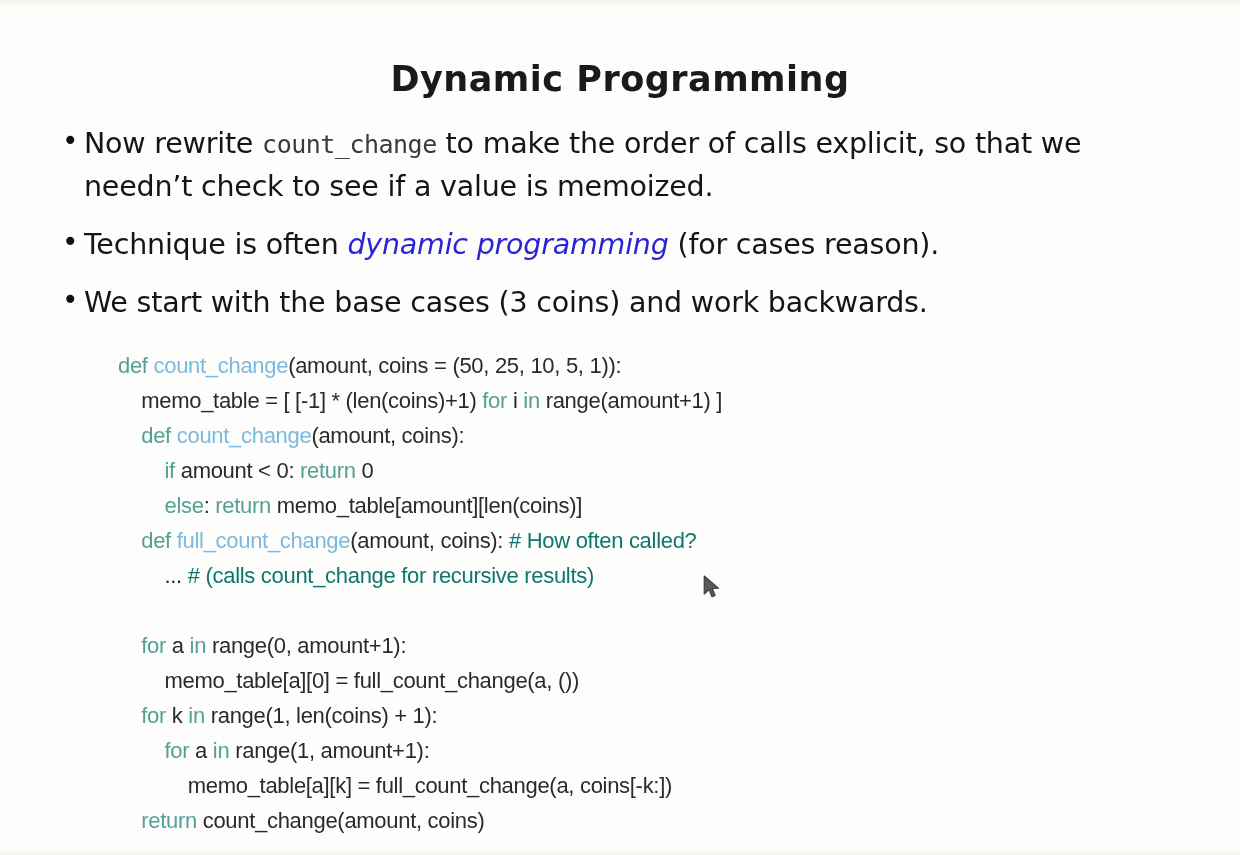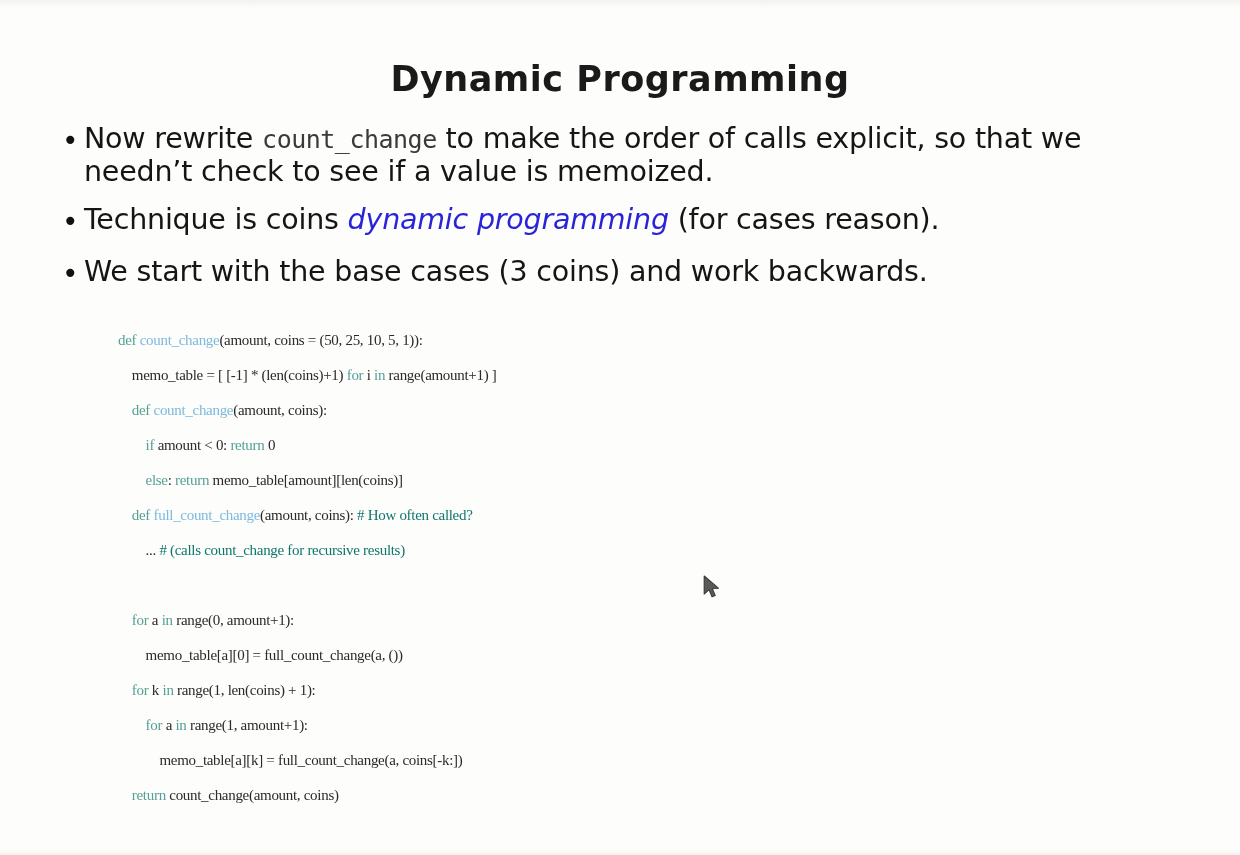--- a/index.html
+++ b/index.html
@@ -55,43 +55,43 @@
     line-height: 36px;
     color: #111;
     text-align: left;
     padding-left: 4px;
     box-sizing: border-box;
   }
   .bullet-text {
     flex: 1 1 auto;
     font-family: "DejaVu Sans", sans-serif;
     font-size: 28.5px;
-    line-height: 32px;
+    line-height: 42px;
     color: #151515;
     letter-spacing: -0.2px;
   }
   .bullet-text .mono {
     font-family: "DejaVu Sans Mono", monospace;
     font-size: 25px;
     letter-spacing: -0.5px;
     color: #3a3a3a;
   }
   .bullet-text .em-blue {
     color: #2a24d8;
     font-style: italic;
     font-weight: 500;
   }
 
   
   #code-block {
     position: absolute;
-    top: 323px;
+    top: 348px;
     left: 118px;
-    font-family: Liberation Serif, serif;
-    font-size: 15px;
+    font-family: Liberation Sans, sans-serif;
+    font-size: 22px;
     line-height: 35px;
     white-space: pre;
     color: #2a2a2a;
     letter-spacing: -0.3px;
   }
   .code-line {
     white-space: pre;
     height: 35px;
   }
   .code-line.blank { height: 35px; }
@@ -130,21 +130,21 @@
 
   <h1 id="slide-title">Dynamic Programming</h1>
 
   <div id="bullet-list">
       <div class="bullet-row">
         <span class="bullet-dot">•</span>
         <span class="bullet-text"><span>Now rewrite </span><span class="mono">count_change</span><span> to make the order of calls explicit, so that we needn’t check to see if a value is memoized.</span></span>
       </div>
       <div class="bullet-row">
         <span class="bullet-dot">•</span>
-        <span class="bullet-text"><span>Technique is coins </span><span class="em-blue">dynamic programming</span><span> (for cases reason).</span></span>
+        <span class="bullet-text"><span>Technique is often </span><span class="em-blue">dynamic programming</span><span> (for cases reason).</span></span>
       </div>
       <div class="bullet-row">
         <span class="bullet-dot">•</span>
         <span class="bullet-text"><span>We start with the base cases (3 coins) and work backwards.</span></span>
       </div>
     </div>
 
   <div id="code-block"><div class="code-line"><span class="tok-kw">def</span><span class="tok-pl"> </span><span class="tok-fn">count_change</span><span class="tok-pl">(amount, coins = (50, 25, 10, 5, 1)):</span></div><div class="code-line"><span class="tok-pl">    memo_table = [ [-1] * (len(coins)+1) </span><span class="tok-kw">for</span><span class="tok-pl"> i </span><span class="tok-kw">in</span><span class="tok-pl"> range(amount+1) ]</span></div><div class="code-line"><span class="tok-pl">    </span><span class="tok-kw">def</span><span class="tok-pl"> </span><span class="tok-fn">count_change</span><span class="tok-pl">(amount, coins):</span></div><div class="code-line"><span class="tok-pl">        </span><span class="tok-kw">if</span><span class="tok-pl"> amount &lt; 0: </span><span class="tok-kw">return</span><span class="tok-pl"> 0</span></div><div class="code-line"><span class="tok-pl">        </span><span class="tok-kw">else</span><span class="tok-pl">: </span><span class="tok-kw">return</span><span class="tok-pl"> memo_table[amount][len(coins)]</span></div><div class="code-line"><span class="tok-pl">    </span><span class="tok-kw">def</span><span class="tok-pl"> </span><span class="tok-fn">full_count_change</span><span class="tok-pl">(amount, coins): </span><span class="tok-cmt"># How often called?</span></div><div class="code-line"><span class="tok-pl">        ... </span><span class="tok-cmt"># (calls count_change for recursive results)</span></div><div class="code-line blank">&nbsp;</div><div class="code-line"><span class="tok-pl">    </span><span class="tok-kw">for</span><span class="tok-pl"> a </span><span class="tok-kw">in</span><span class="tok-pl"> range(0, amount+1):</span></div><div class="code-line"><span class="tok-pl">        memo_table[a][0] = full_count_change(a, ())</span></div><div class="code-line"><span class="tok-pl">    </span><span class="tok-kw">for</span><span class="tok-pl"> k </span><span class="tok-kw">in</span><span class="tok-pl"> range(1, len(coins) + 1):</span></div><div class="code-line"><span class="tok-pl">        </span><span class="tok-kw">for</span><span class="tok-pl"> a </span><span class="tok-kw">in</span><span class="tok-pl"> range(1, amount+1):</span></div><div class="code-line"><span class="tok-pl">            memo_table[a][k] = full_count_change(a, coins[-k:])</span></div><div class="code-line"><span class="tok-pl">    </span><span class="tok-kw">return</span><span class="tok-pl"> count_change(amount, coins)</span></div></div>
 
   <div id="mouse-cursor" style="left: 703px; top: 575px;">

